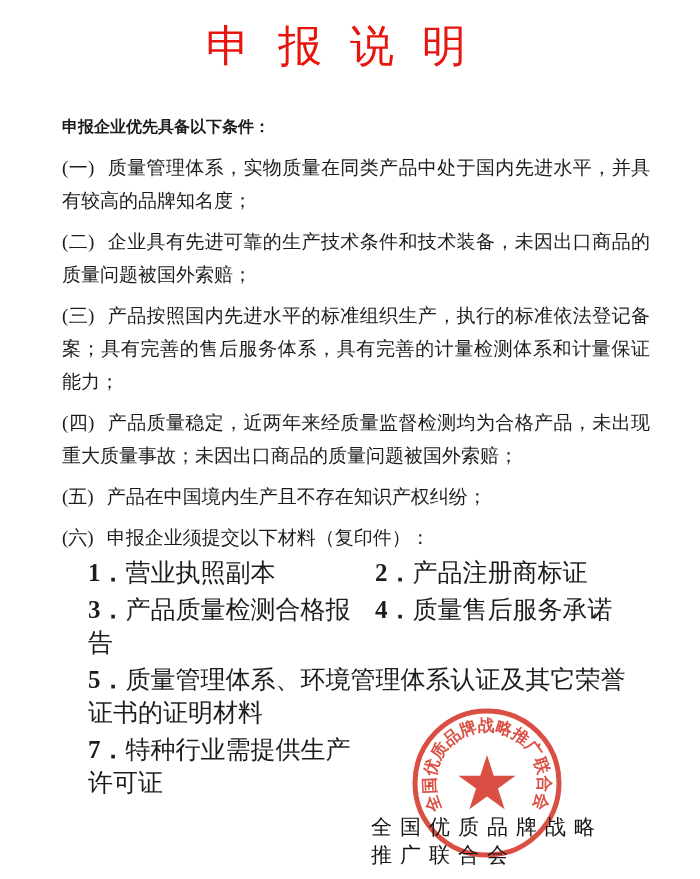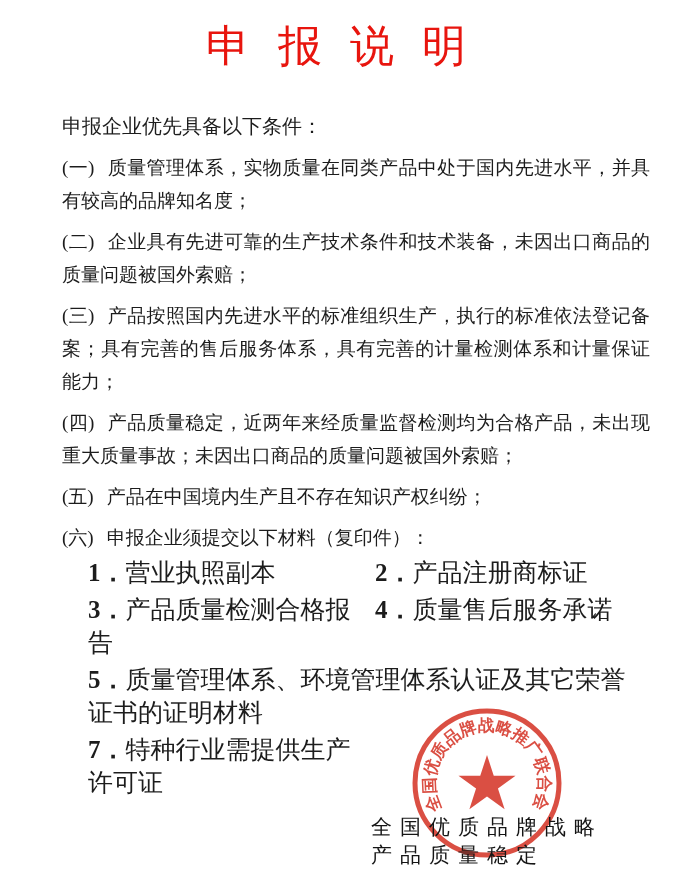--- a/index.html
+++ b/index.html
@@ -24,22 +24,22 @@
     font-weight:normal;
     line-height:50px;
     letter-spacing:28px;
     color:var(--red-title);
   }
   .content{
     padding:0 50px 0 62px;
   }
   .intro{
     margin:38px 0 0 0;
-    font-size:20px;
-    font-weight:normal;
+    font-size:16px;
+    font-weight:bold;
     line-height:33px;
   }
   .para{
     margin:8px 0 0 0;
     font-size:19px;
     line-height:33px;
     text-align:justify;
   }
   .para .label{
     margin-right:13px;
@@ -142,16 +142,16 @@
         <path id="sealArc" d="M 34.97 106 A 52 52 0 1 1 125.03 106" fill="none"></path>
       </defs>
       <text font-size="16.5" fill="#d6372a" font-weight="bold" font-family="'Liberation Serif','DejaVu Serif',serif">
         <textPath href="#sealArc" startOffset="0" textLength="216" lengthAdjust="spacing">全国优质品牌战略推广联合会</textPath>
       </text>
     </g>
   </svg>
 
   <div class="org-block">
     <div>全国优质品牌战略</div>
-    <div>产品质量稳定</div>
+    <div>推广联合会</div>
   </div>
 
 </div>
 
 </body></html>

